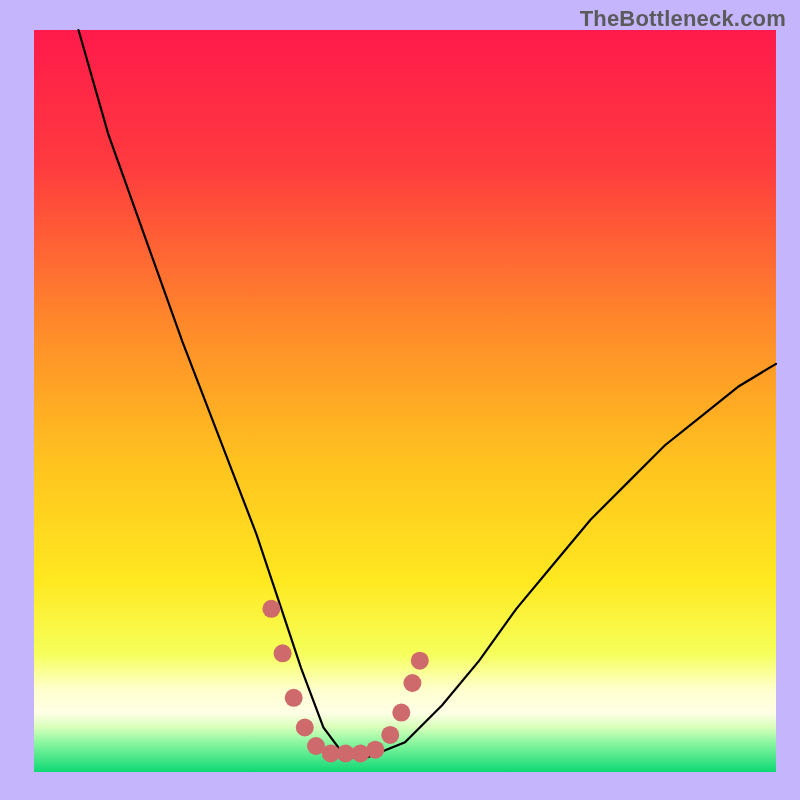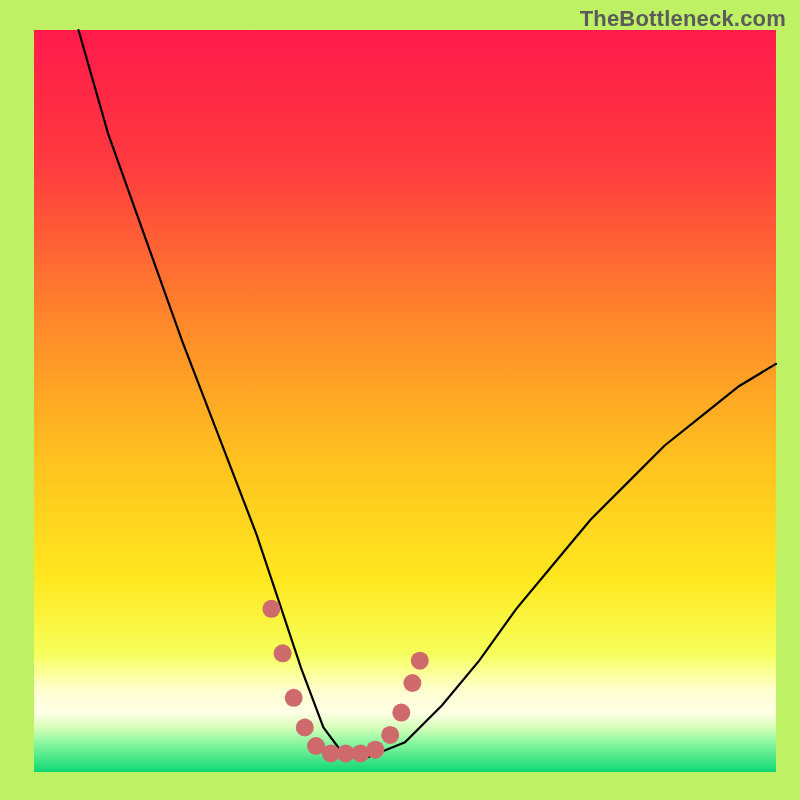--- a/index.html
+++ b/index.html
@@ -8,21 +8,21 @@
     width: 800px;
     height: 800px;
     background: #000;
     overflow: hidden;
     font-family: Arial, Helvetica, sans-serif;
   }
   .stage {
     position: relative;
     width: 800px;
     height: 800px;
-    background: #bef264;
+    background: #c4b5fd;
   }
   .watermark {
     position: absolute;
     top: 6px;
     right: 14px;
     font-size: 22px;
     font-weight: 600;
     color: #5b5b5b;
     letter-spacing: 0.2px;
     z-index: 50;

